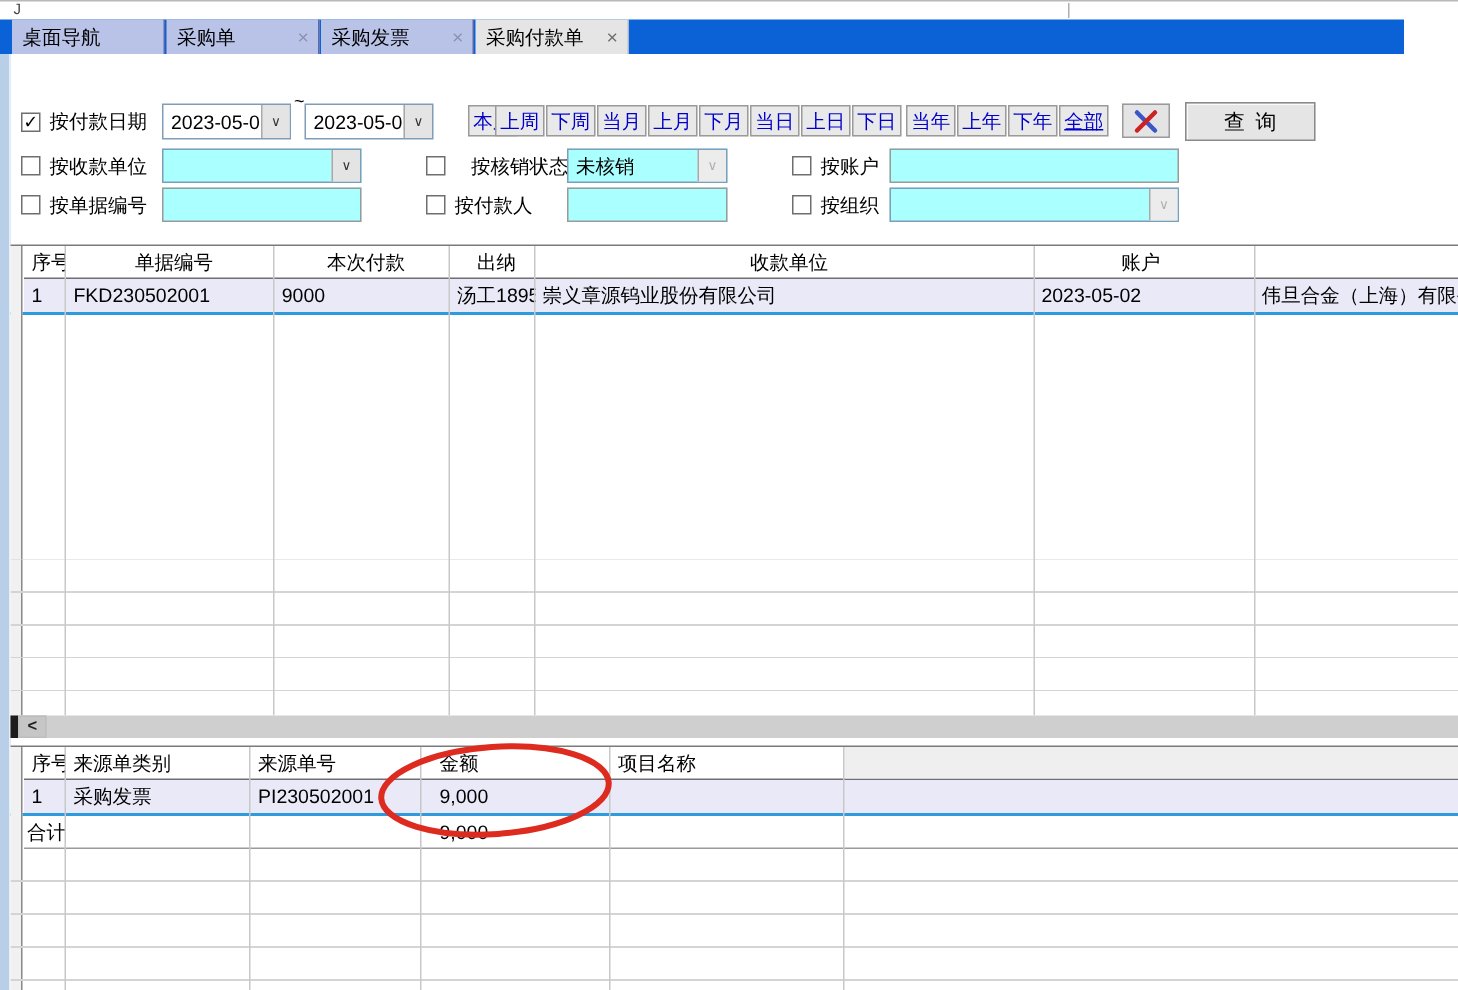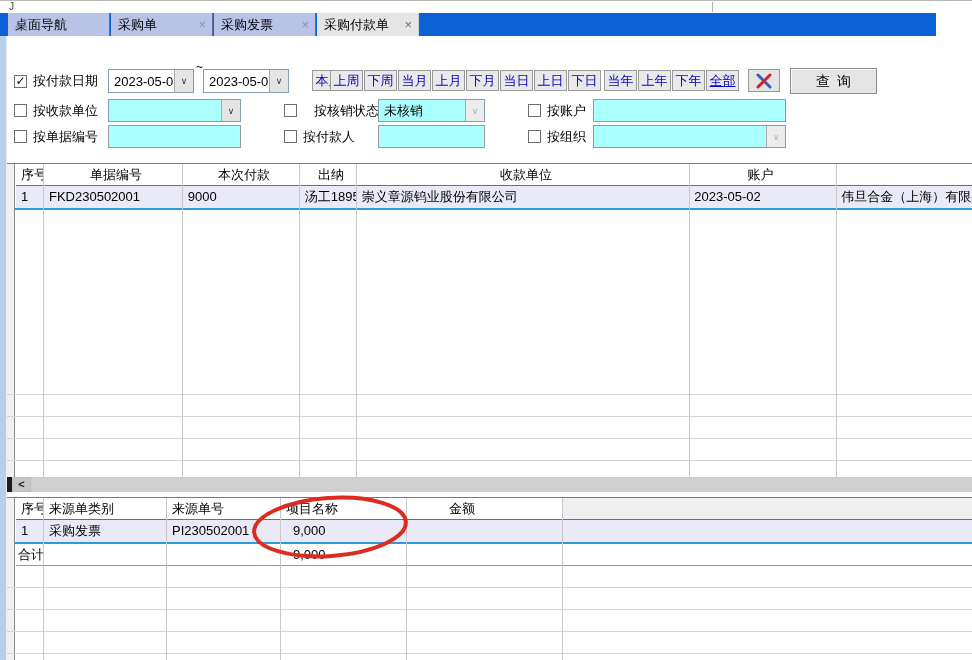--- a/index.html
+++ b/index.html
@@ -192,22 +192,22 @@
   <div class="split"></div>
   <div class="sbtn">&lt;</div>
 </div>
 
 <div class="grid" style="top:497px;height:163px;">
   <div class="selstrip"></div>
   <div class="grow hdr">
     <div class="c d0 dl">序号</div>
     <div class="c d1 dl">来源单类别</div>
     <div class="c d2 dl">来源单号</div>
+    <div class="c d3 dl">金额</div>
     <div class="c d4 dl">项目名称</div>
-    <div class="c d3 dl">金额</div>
     <div class="c dfill" style="background:#efefef"></div>
   </div>
   <div class="grow sel">
     <div class="c d0">1</div>
     <div class="c d1">采购发票</div>
     <div class="c d2">PI230502001</div>
     <div class="c d3">9,000</div>
     <div class="c d4"></div>
     <div class="c dfill"></div>
   </div>

